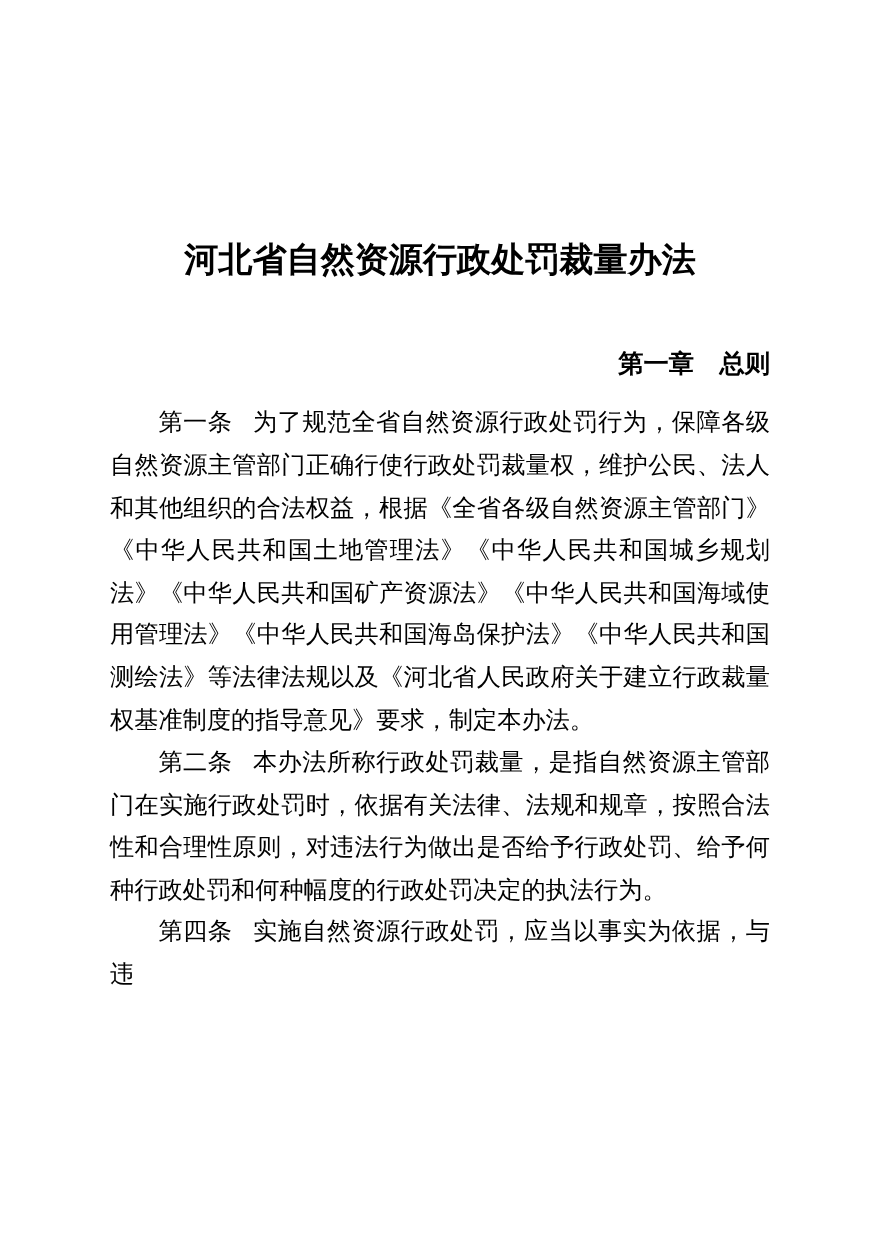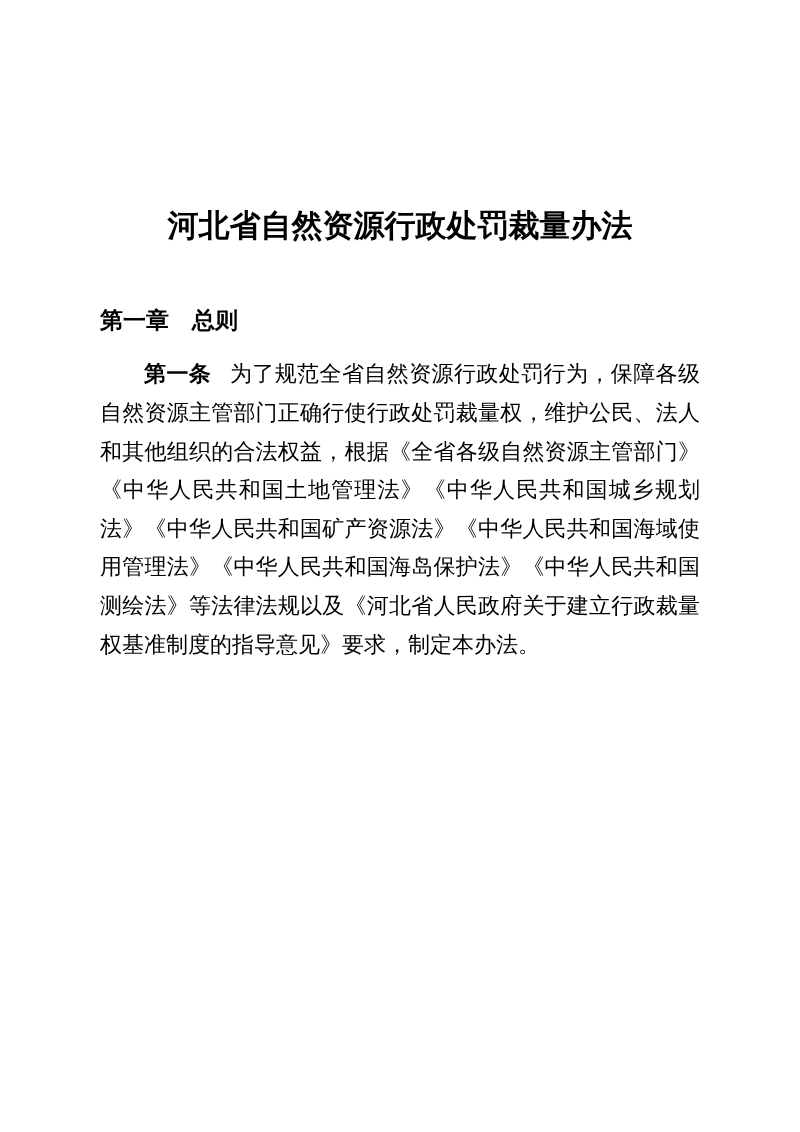--- a/index.html
+++ b/index.html
@@ -9,34 +9,34 @@
   }
   .page {
     position: relative;
     width: 800px;
     height: 1132px;
     margin: 0 auto;
     background: #ffffff;
     color: #000000;
     overflow: hidden;
     box-sizing: border-box;
-    padding: 6px 100px;
+    padding: 17px 100px;
   }
   .doc-title {
     margin: 200px 0 0 0;
     text-align: center;
     font-family: "DejaVu Serif", "Liberation Serif", serif;
     font-weight: bold;
     font-size: 31px;
     line-height: 1.25;
     letter-spacing: 0px;
   }
   .chapter-heading {
     margin: 62px 0 0 0;
-    text-align: left;
+    text-align: right;
     font-family: "DejaVu Sans", "Liberation Sans", sans-serif;
     font-weight: bold;
     font-size: 23px;
     line-height: 1.2;
   }
   .doc-body {
     margin-top: 21px;
     font-family: "DejaVu Serif", "Liberation Serif", serif;
     font-size: 22px;
     line-height: 38.6px;
@@ -44,36 +44,42 @@
   .doc-body p {
     margin: 0;
     padding: 0;
     text-indent: 2em;
     text-align: justify;
     text-align-last: left;
     word-break: break-all;
   }
   .article-label {
     font-family: "DejaVu Sans", "Liberation Sans", sans-serif;
-    font-weight: bold;
+    font-weight: normal;
     margin-right: 0.85em;
   }
 </style>
 </head>
 <body>
 
 <div class="page">
 
   <h1 class="doc-title">河北省自然资源行政处罚裁量办法</h1>
 
   <h2 class="chapter-heading">第一章　总则</h2>
 
   <div class="doc-body">
 
     <p>
       <span class="article-label">第一条</span><span>为了规范全省自然资源行政处罚行为，保障各级自然资源主管部门正确行使行政处罚裁量权，维护公民、法人和其他组织的合法权益，根据《全省各级自然资源主管部门》《中华人民共和国土地管理法》《中华人民共和国城乡规划法》《中华人民共和国矿产资源法》《中华人民共和国海域使用管理法》《中华人民共和国海岛保护法》《中华人民共和国测绘法》等法律法规以及《河北省人民政府关于建立行政裁量权基准制度的指导意见》要求，制定本办法。</span>
     </p>
 
+    <p>
+      <span class="article-label">第二条</span><span>本办法所称行政处罚裁量，是指自然资源主管部门在实施行政处罚时，依据有关法律、法规和规章，按照合法性和合理性原则，对违法行为做出是否给予行政处罚、给予何种行政处罚和何种幅度的行政处罚决定的执法行为。</span>
+    </p>
 
 
+    <p>
+      <span class="article-label">第四条</span><span>实施自然资源行政处罚，应当以事实为依据，与违</span>
+    </p>
 
   </div>
 </div>
 
 </body></html>

